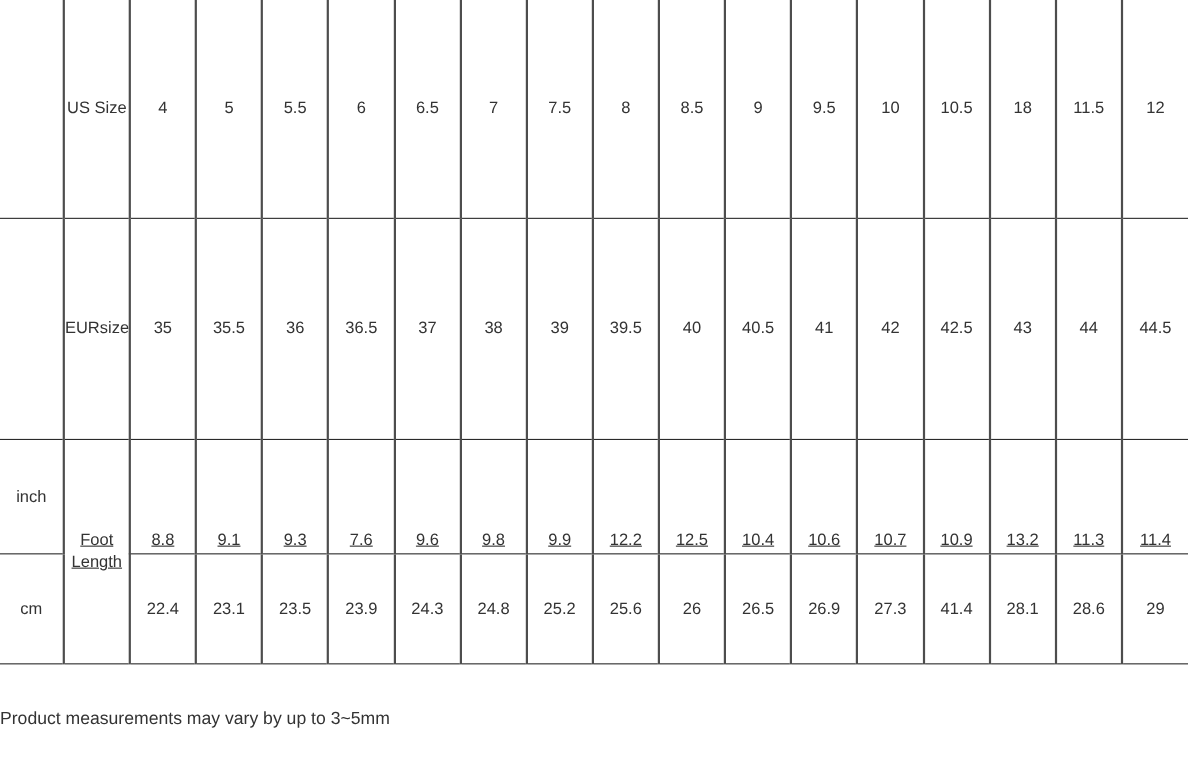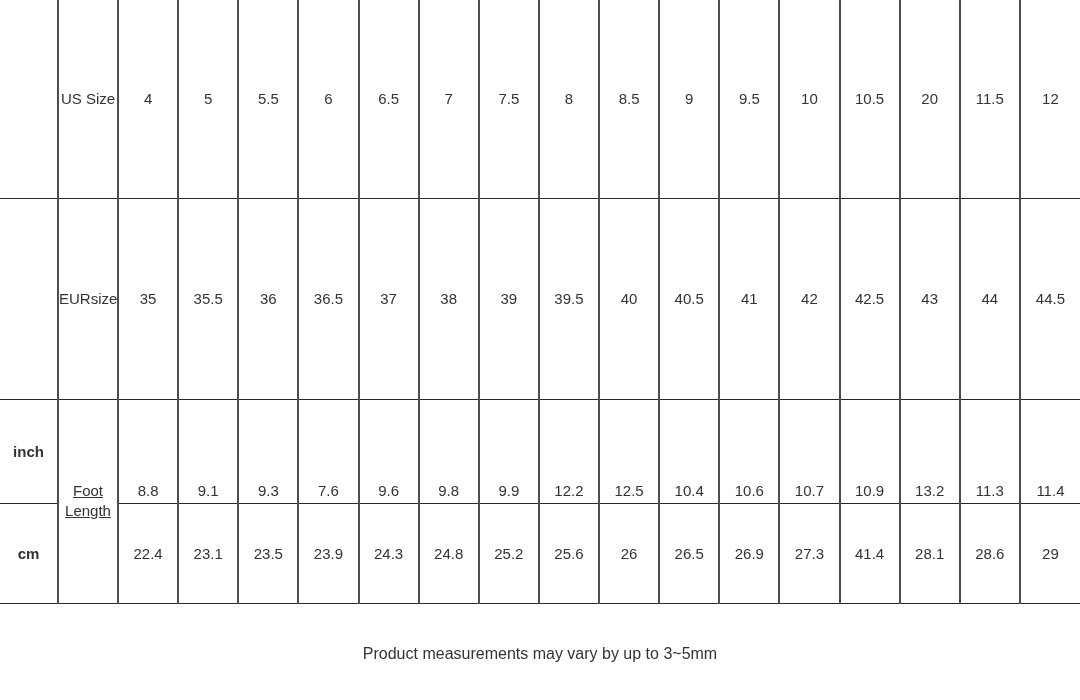--- a/index.html
+++ b/index.html
@@ -26,34 +26,34 @@
     text-align: center;
     vertical-align: middle;
     font-size: 15px;
     color: #333333;
     padding: 0;
     overflow: hidden;
     white-space: normal;
   }
   
   tr.row-top > td { border-top: none; }
-  table.size-chart td:first-child { border-left: none; font-weight: bold; }
+  table.size-chart td:first-child { border-left: none; }
   table.size-chart tr > td:last-child { border-right: none; }
   
   table.size-chart td.va-bottom {
     vertical-align: bottom;
     padding-bottom: 4px;
+    text-decoration: underline;
   }
   td.foot-length {
     line-height: 20px;
     text-decoration: underline;
   }
   .note {
     margin-top: 41px;
-    text-align: center;
     font-size: 16px;
     color: #333333;
   }
 </style>
 </head>
 <body>
 
 <table class="size-chart">
   <colgroup>
     <col style="width:58px">
@@ -69,21 +69,21 @@
         <td>6</td>
         <td>6.5</td>
         <td>7</td>
         <td>7.5</td>
         <td>8</td>
         <td>8.5</td>
         <td>9</td>
         <td>9.5</td>
         <td>10</td>
         <td>10.5</td>
-        <td>20</td>
+        <td>18</td>
         <td>11.5</td>
         <td>12</td>
       </tr>
     <tr style="height:201px">
       <td class="blank"></td>
       <td>EURsize</td>
     <td>35</td>
         <td>35.5</td>
         <td>36</td>
         <td>36.5</td>

